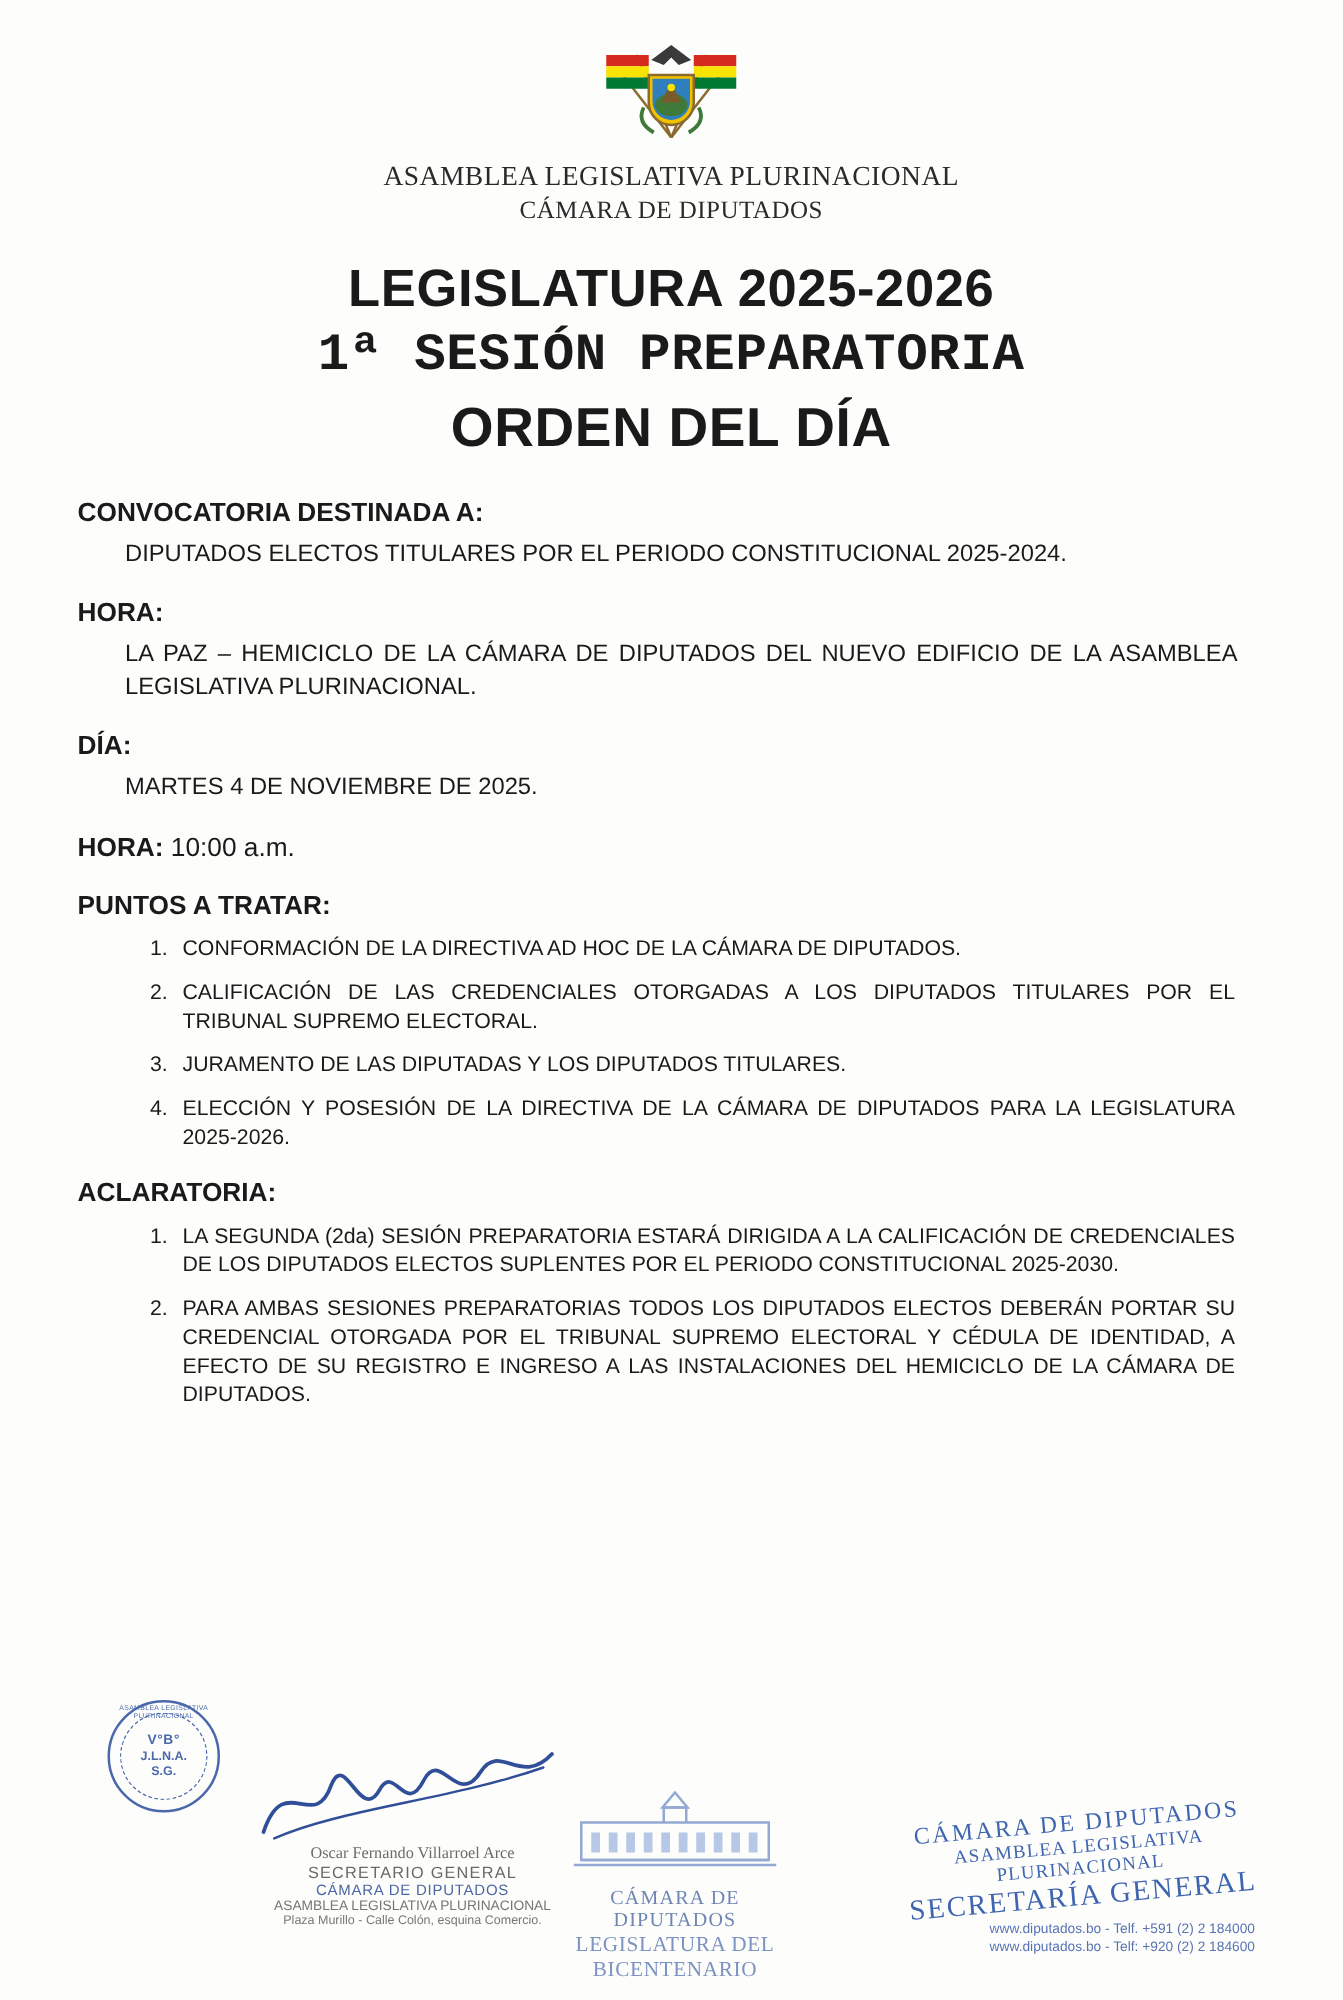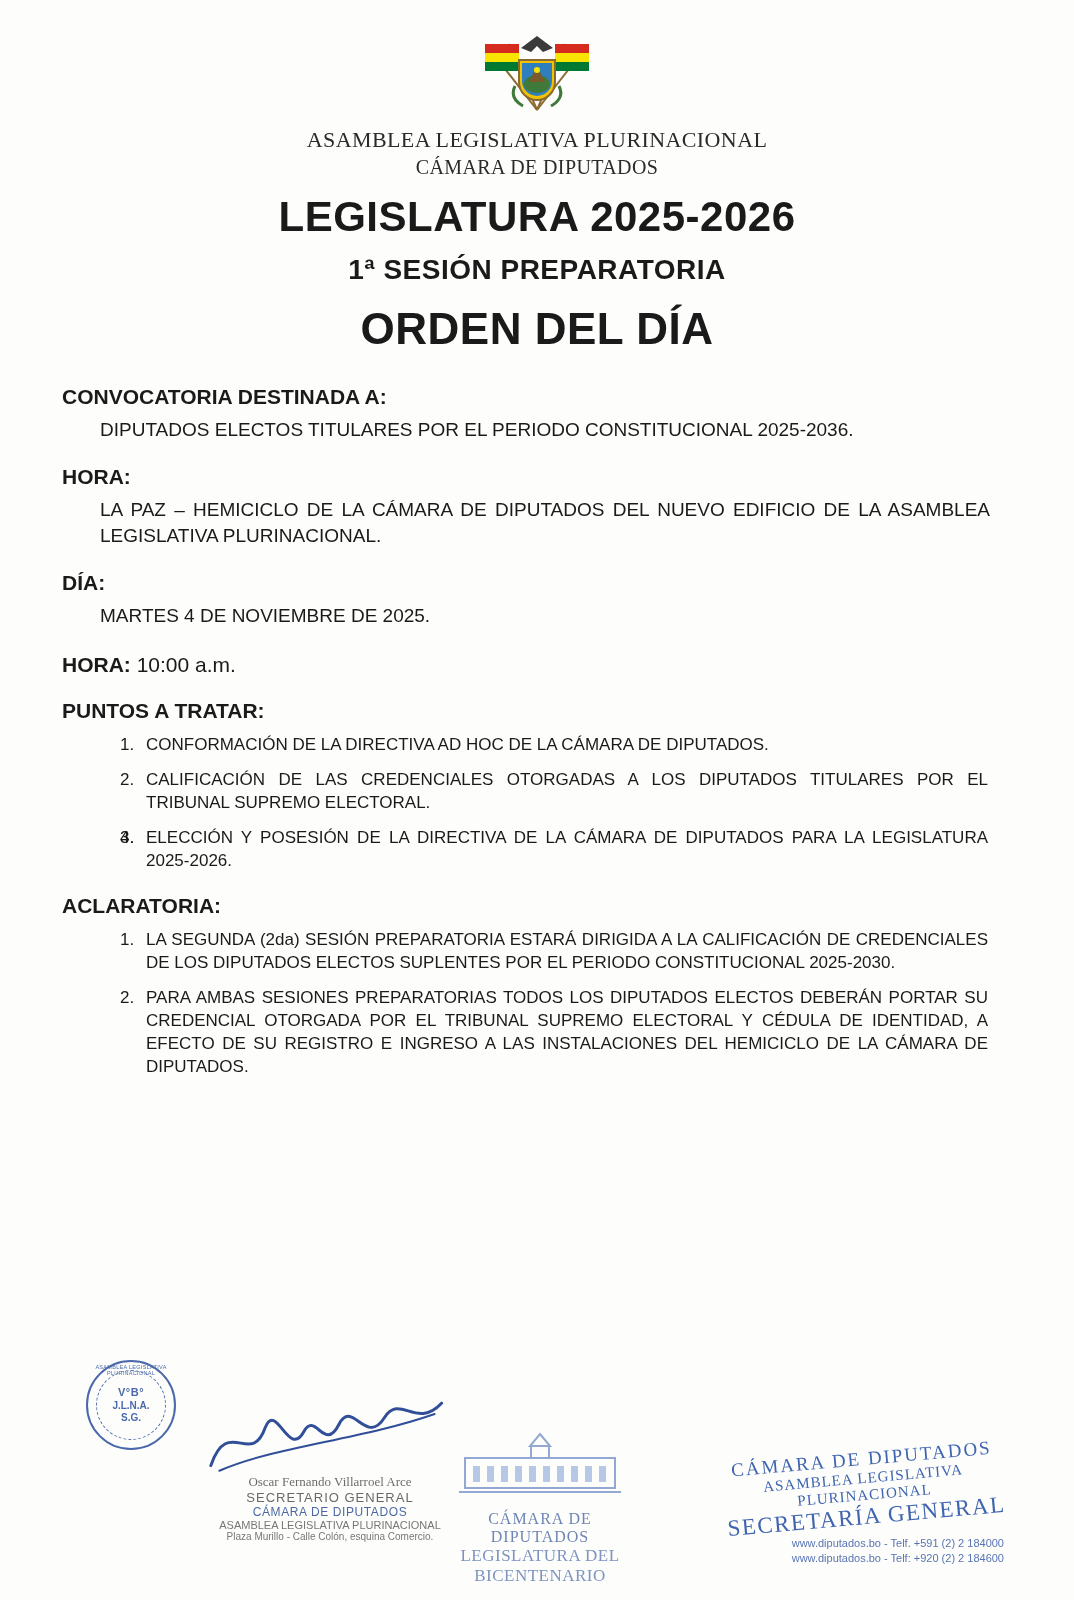--- a/index.html
+++ b/index.html
@@ -41,33 +41,34 @@
     font-size: 22px;
     line-height: 28px;
   }
   .institution .line2 {
     font-size: 20px;
     line-height: 26px;
   }
 
   .title-block {
     text-align: center;
-    margin-top: 11px;
+    margin-top: 24px;
   }
   .title-1 {
     font-size: 42px;
     font-weight: bold;
     letter-spacing: 0.5px;
     line-height: 52px;
   }
   .title-2 {
-    font-size: 28px;
+    font-size: 42px;
     font-weight: bold;
     letter-spacing: 0.5px;
     line-height: 54px;
+    font-family: Liberation Mono, monospace;
   }
   .title-3 {
     font-size: 44px;
     font-weight: bold;
     letter-spacing: 0.5px;
     line-height: 60px;
     margin-top: 2px;
   }
 
   
@@ -329,38 +330,38 @@
 
   <div class="title-block">
     <div class="title-1">LEGISLATURA 2025-2026</div>
     <div class="title-2">1ª SESIÓN PREPARATORIA</div>
     <div class="title-3">ORDEN DEL DÍA</div>
   </div>
 
   <div class="content">
 
     <div class="section-head first">CONVOCATORIA DESTINADA A:</div>
-    <div class="section-body">DIPUTADOS ELECTOS TITULARES POR EL PERIODO CONSTITUCIONAL 2025-2036.</div>
+    <div class="section-body">DIPUTADOS ELECTOS TITULARES POR EL PERIODO CONSTITUCIONAL 2025-2024.</div>
 
     <div class="section-head">HORA:</div>
     <div class="section-body">LA PAZ – HEMICICLO DE LA CÁMARA DE DIPUTADOS DEL NUEVO EDIFICIO DE LA ASAMBLEA LEGISLATIVA PLURINACIONAL.</div>
 
     <div class="section-head">DÍA:</div>
     <div class="section-body">MARTES 4 DE NOVIEMBRE DE 2025.</div>
 
     <div class="inline-head">
       <span>HORA:</span>
       <span class="value">10:00 a.m.</span>
     </div>
 
     <div class="section-head">PUNTOS A TRATAR:</div>
     <ul class="list" id="puntos-list">
         <li><span class="num">1.</span><span>CONFORMACIÓN DE LA DIRECTIVA AD HOC DE LA CÁMARA DE DIPUTADOS.</span></li>
         <li><span class="num">2.</span><span>CALIFICACIÓN DE LAS CREDENCIALES OTORGADAS A LOS DIPUTADOS TITULARES POR EL TRIBUNAL SUPREMO ELECTORAL.</span></li>
-        <li><span class="num">3.</span></li>
+        <li><span class="num">3.</span><span>JURAMENTO DE LAS DIPUTADAS Y LOS DIPUTADOS TITULARES.</span></li>
         <li><span class="num">4.</span><span>ELECCIÓN Y POSESIÓN DE LA DIRECTIVA DE LA CÁMARA DE DIPUTADOS PARA LA LEGISLATURA 2025-2026.</span></li>
       </ul>
 
     <div class="section-head">ACLARATORIA:</div>
     <ul class="list" id="aclaratoria-list">
         <li><span class="num">1.</span><span>LA SEGUNDA (2da) SESIÓN PREPARATORIA ESTARÁ DIRIGIDA A LA CALIFICACIÓN DE CREDENCIALES DE LOS DIPUTADOS ELECTOS <b>SUPLENTES</b> POR EL PERIODO CONSTITUCIONAL 2025-2030.</span></li>
         <li><span class="num">2.</span><span>PARA AMBAS SESIONES PREPARATORIAS TODOS LOS DIPUTADOS ELECTOS DEBERÁN PORTAR SU CREDENCIAL OTORGADA POR EL TRIBUNAL SUPREMO ELECTORAL Y CÉDULA DE IDENTIDAD, A EFECTO DE SU REGISTRO E INGRESO A LAS INSTALACIONES DEL HEMICICLO DE LA CÁMARA DE DIPUTADOS.</span></li>
       </ul>
 
   </div>

